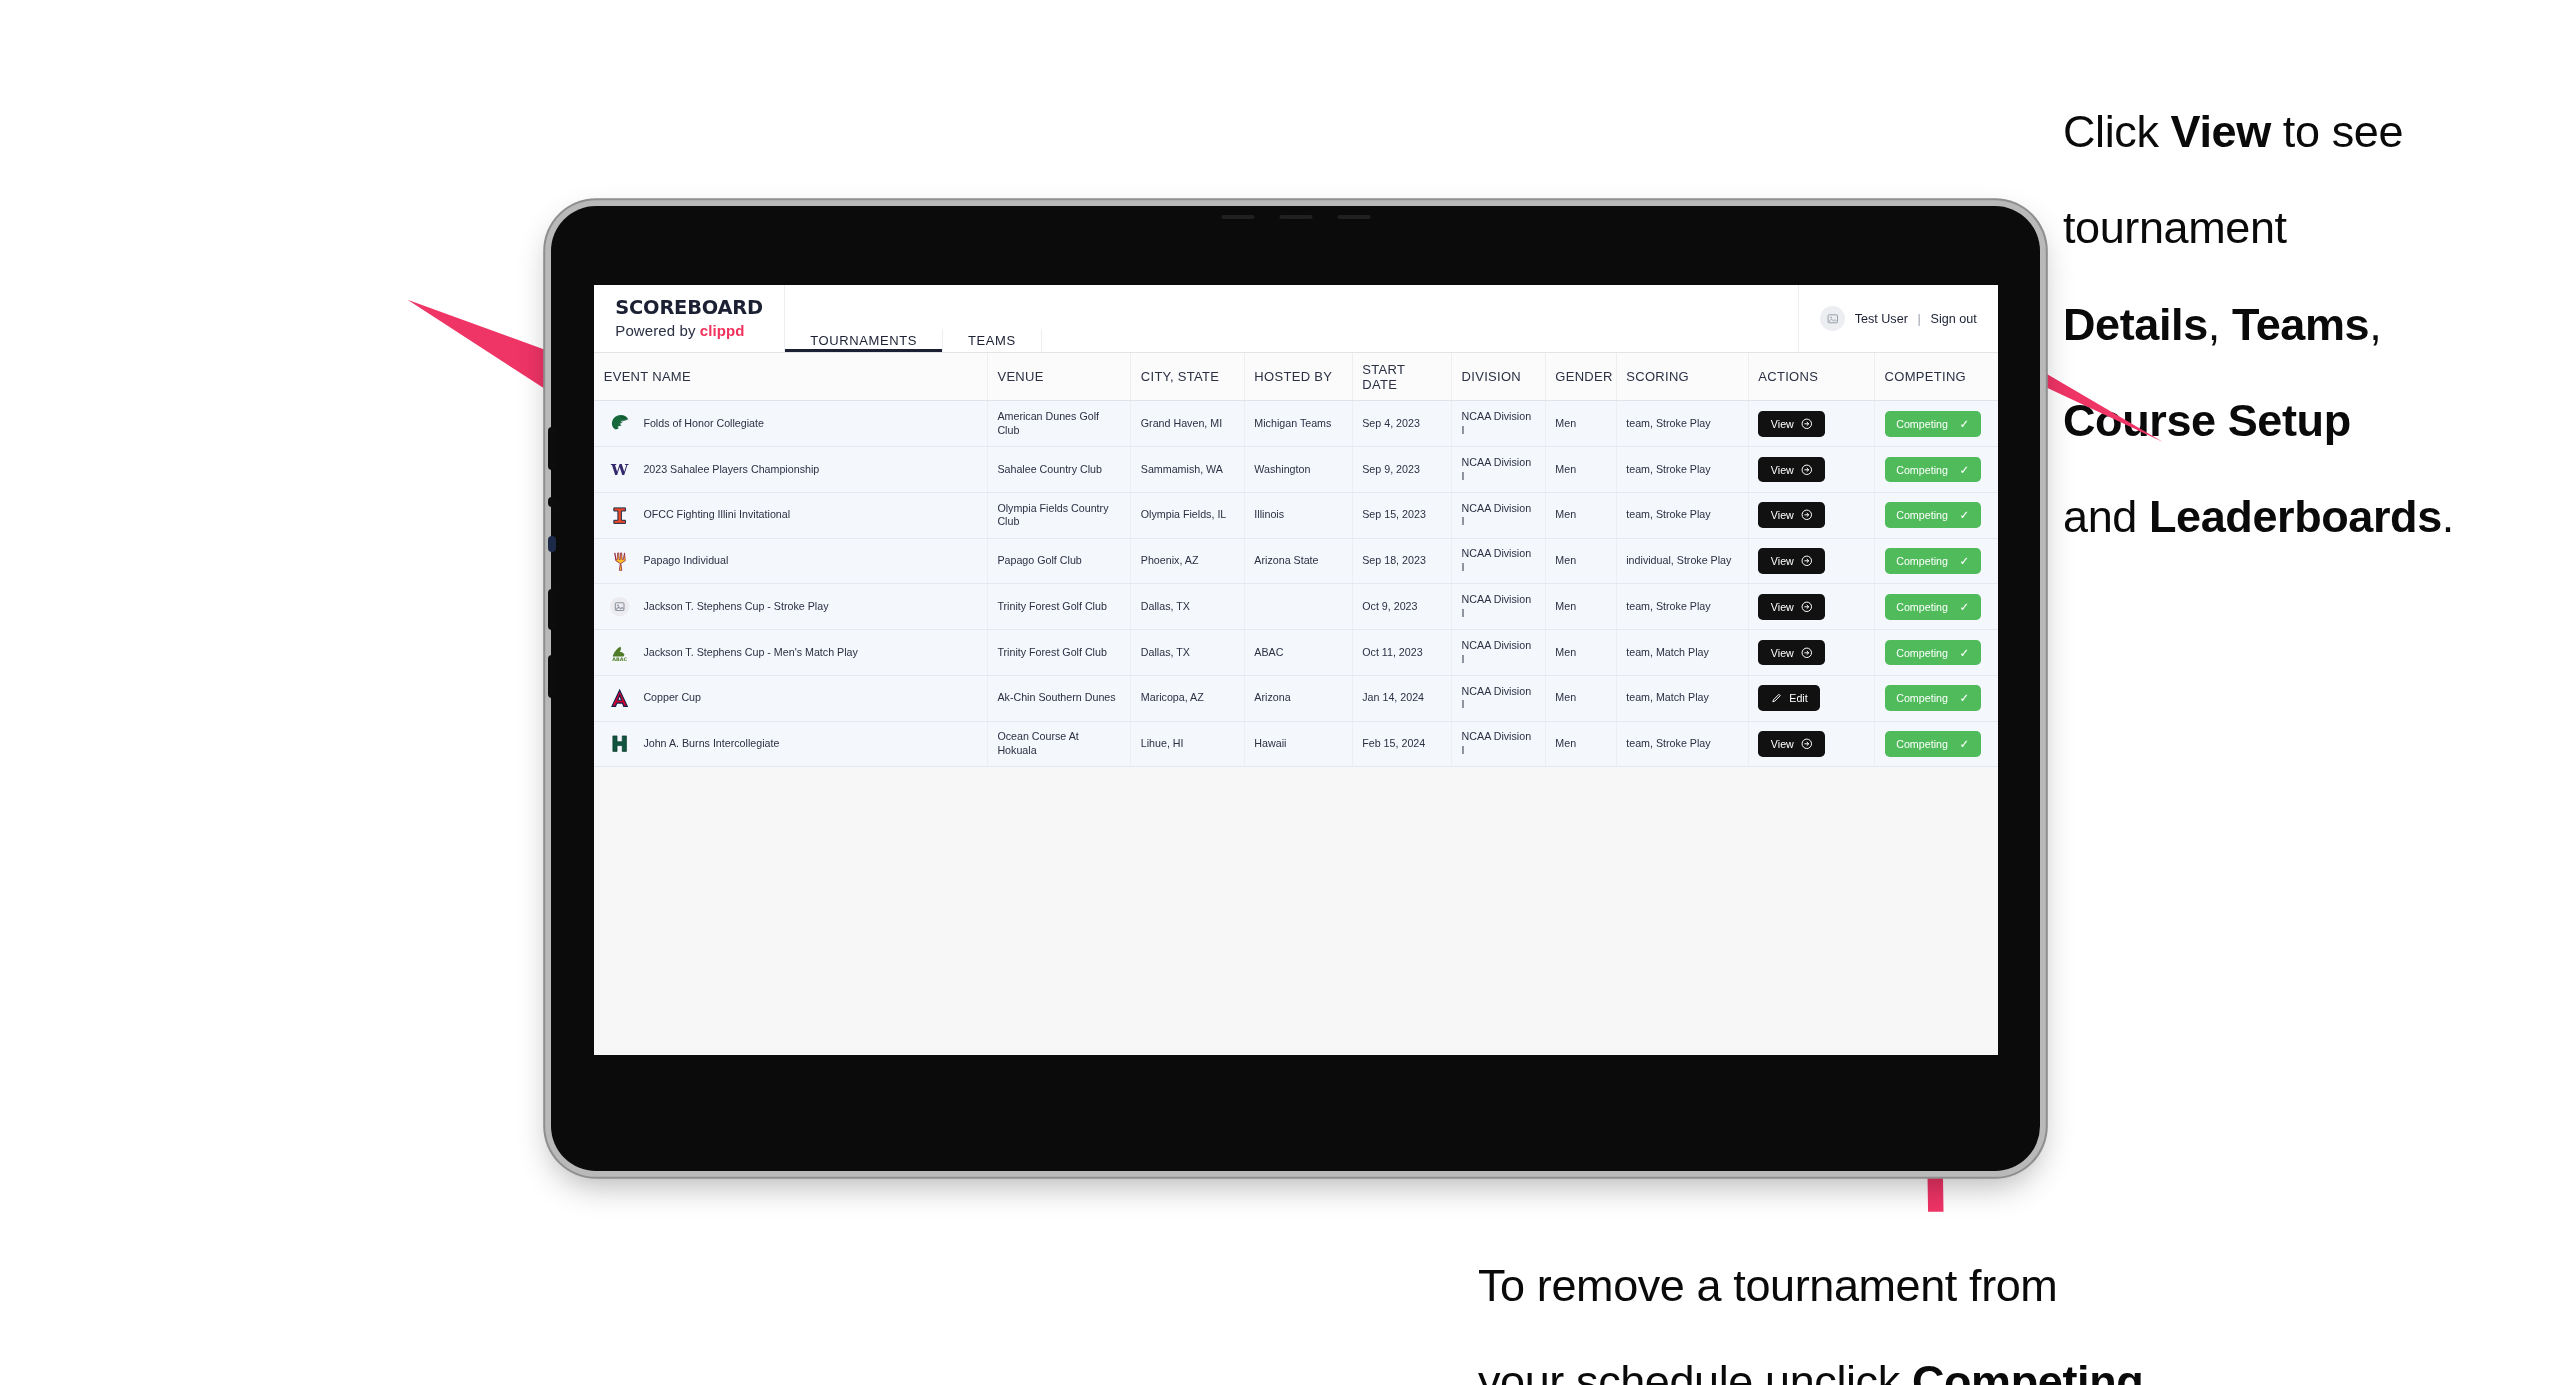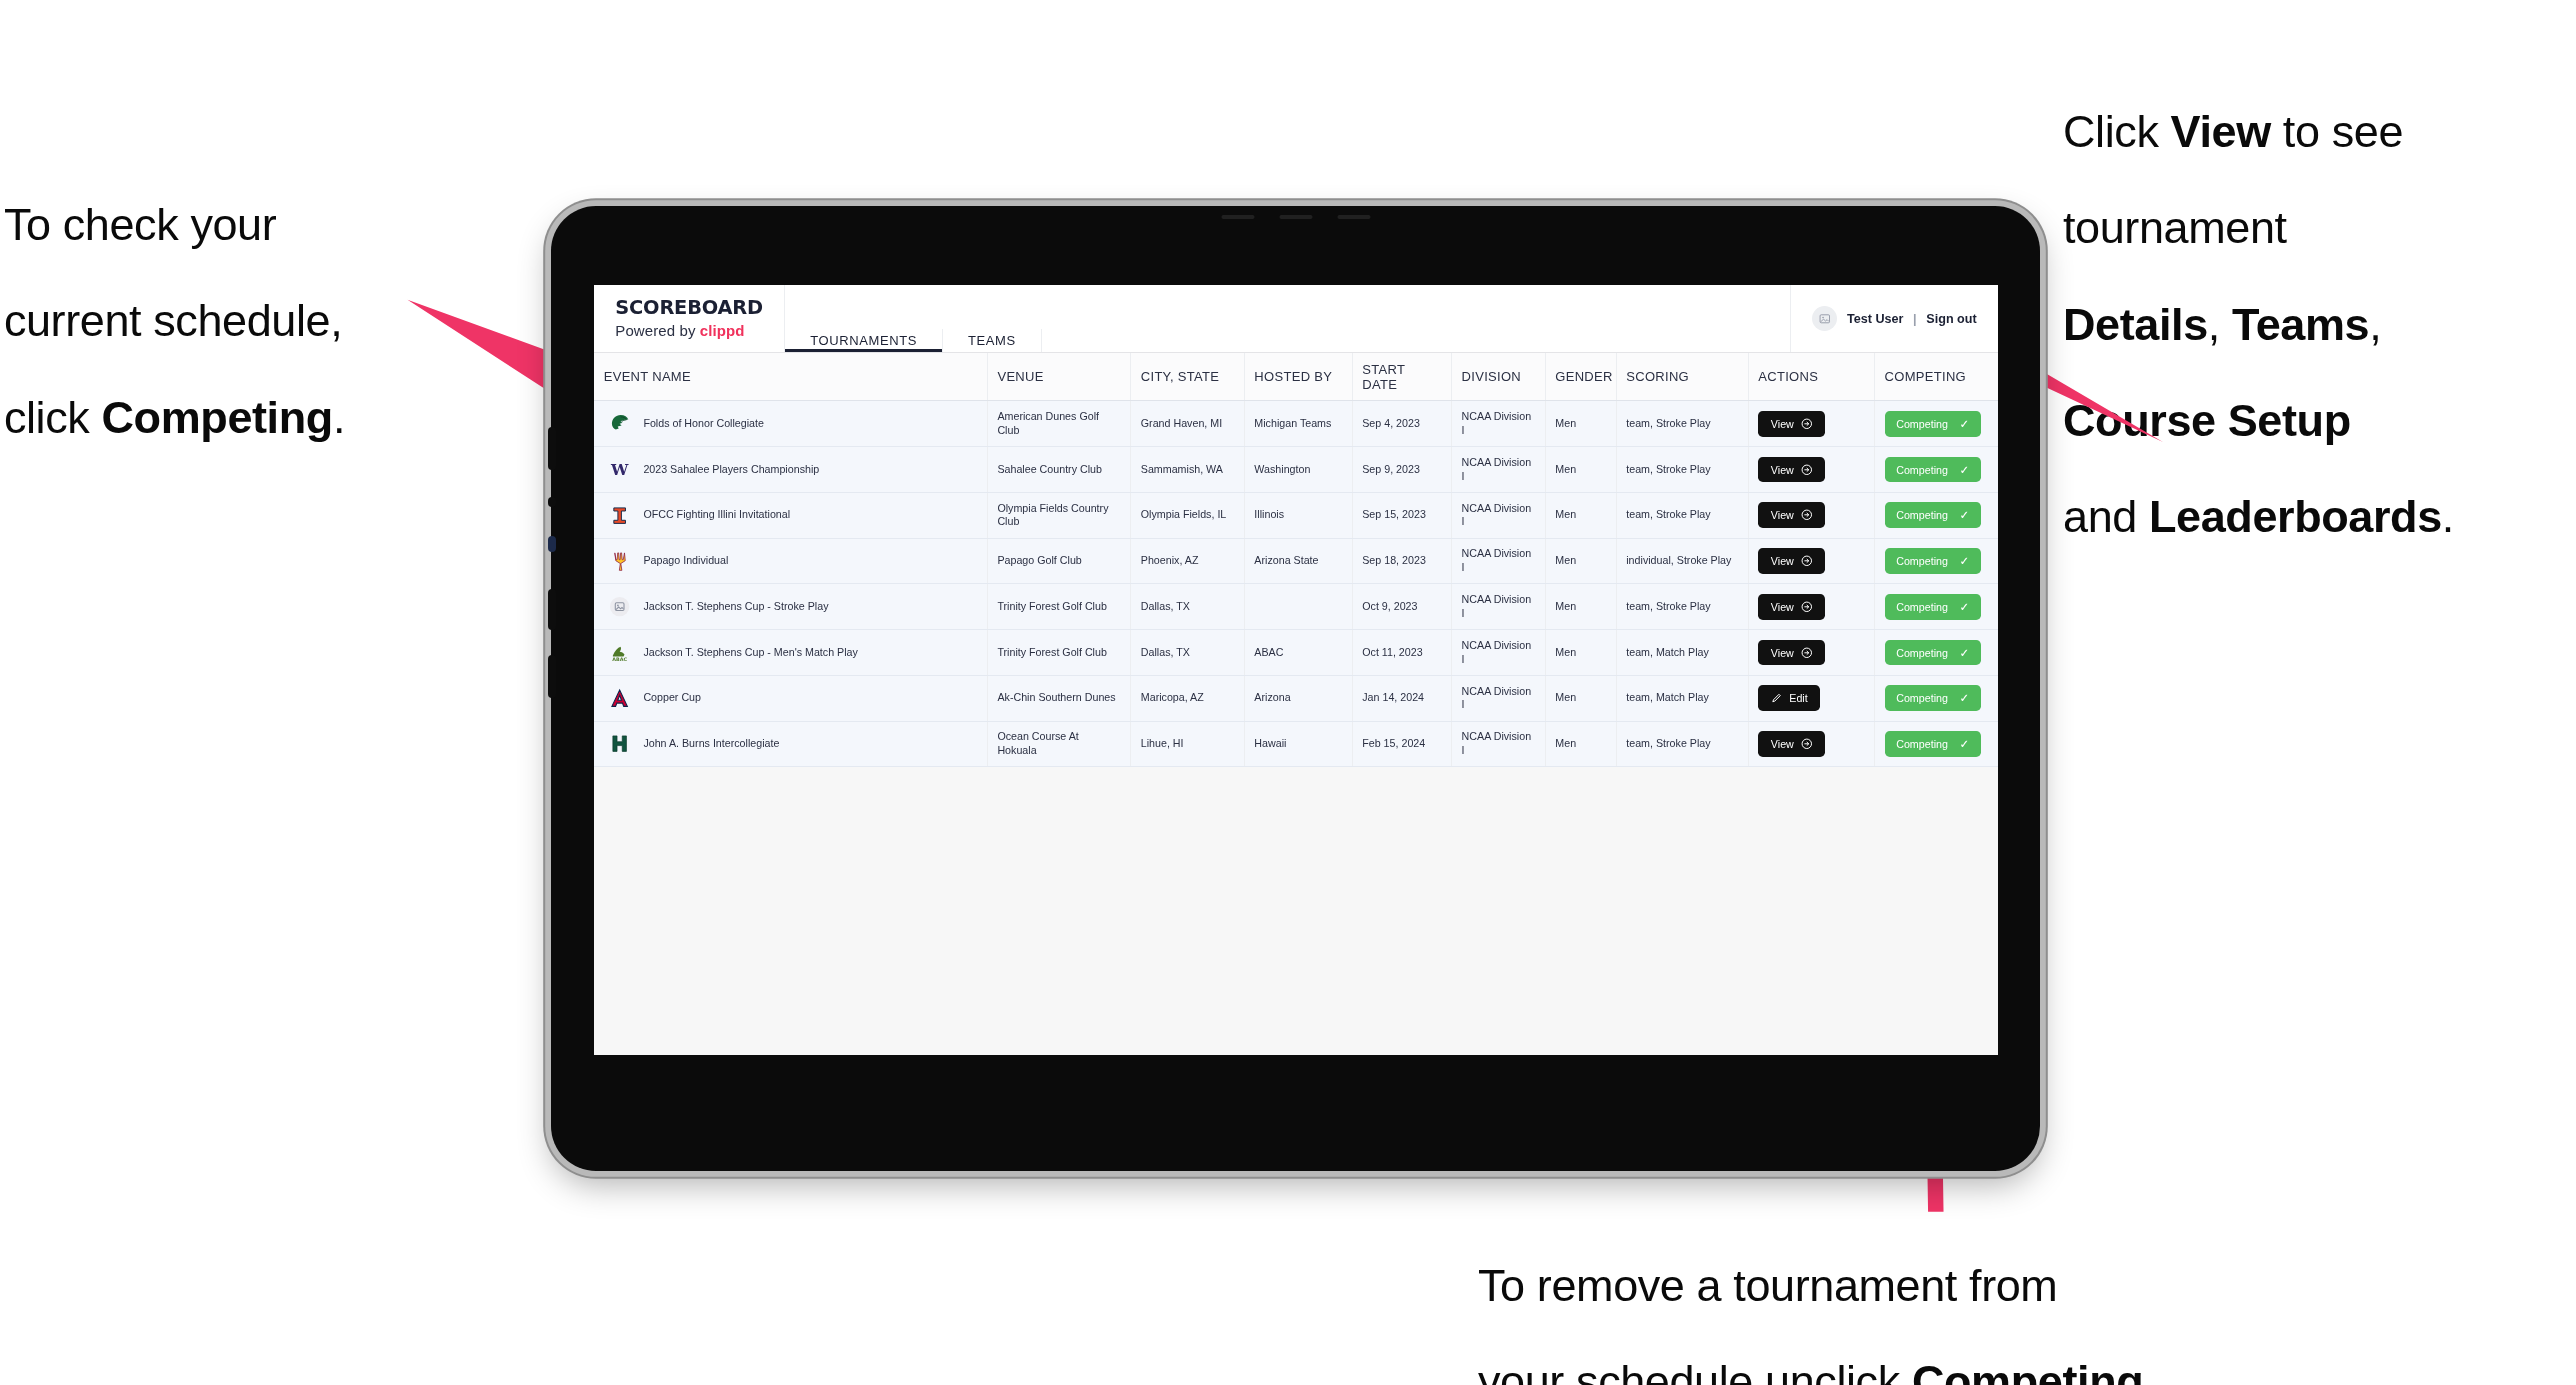--- a/index.html
+++ b/index.html
@@ -85,21 +85,21 @@
     display: flex; align-items: center; padding: 0 25px;
     font-size: 13px; letter-spacing: 0.6px; color: #1b2033;
     border-right: 1px solid #eceef1;
     cursor: pointer; position: relative; background: #fff;
   }
   .navtab.active::after {
     content: ""; position: absolute; left: 0; right: 0; bottom: 0;
     height: 2.9px; background: #1b2033;
   }
   .nav-spacer { flex: 1; border-right: 1px solid #eceef1; background:#fff; }
-  .nav-right { display: flex; align-items: center; gap: 9.7px; padding: 0 21.3px; background:#fff;font-weight:bold;}
+  .nav-right { display: flex; align-items: center; gap: 9.7px; padding: 0 21.3px; background:#fff;}
   .avatar {
     width: 25px; height: 25px; border-radius: 50%; background: #eceef1;
     display: flex; align-items: center; justify-content: center;
     color: #757b8a; font-size: 10.7px;
   }
   .nav-user { font-size: 12.6px; color: #1b2033; }
   .nav-sep  { font-size: 12.6px; color: #9aa0ad; }
   .nav-signout { font-size: 12.6px; color: #1b2033; cursor: pointer; }
 
   
@@ -172,25 +172,20 @@
   }
   .btn-competing .tick { font-size: 11.6px; line-height: 1; }
 
   .table-filler { height: 223px; background: #f7f7f7; }
 </style>
 </head>
 <body>
 
 <div class="page">
 
-  <div class="caption" id="cap-left">
-    <span>To check your</span><br>
-    <span>current schedule,</span><br>
-    <span>click </span><b>Competing</b><span>.</span>
-  </div>
 
   <div class="caption" id="cap-right">
     <span>Click </span><b>View</b><span> to see</span><br>
     <span>tournament</span><br>
     <b>Details</b><span>, </span><b>Teams</b><span>,</span><br>
     <b>Course Setup</b><br>
     <span>and </span><b>Leaderboards</b><span>.</span>
   </div>
 
   <div class="caption" id="cap-bottom">

